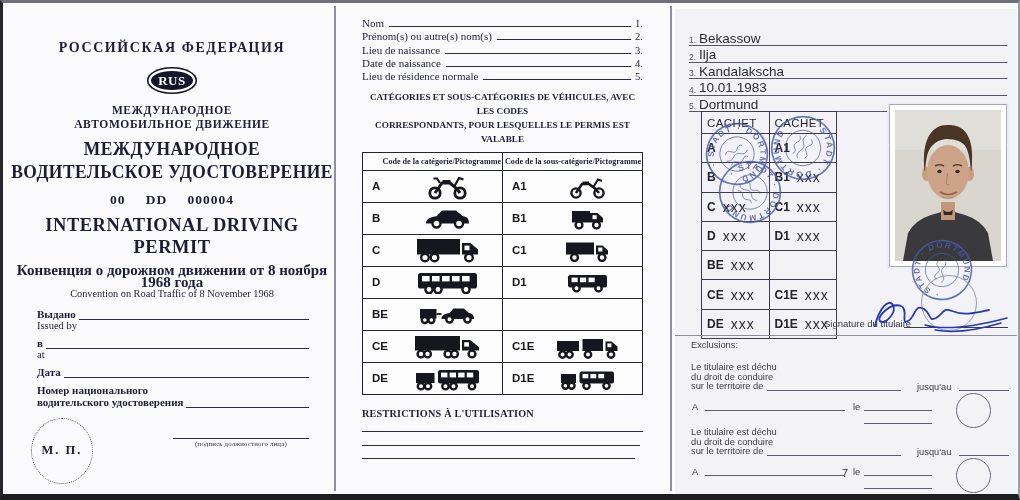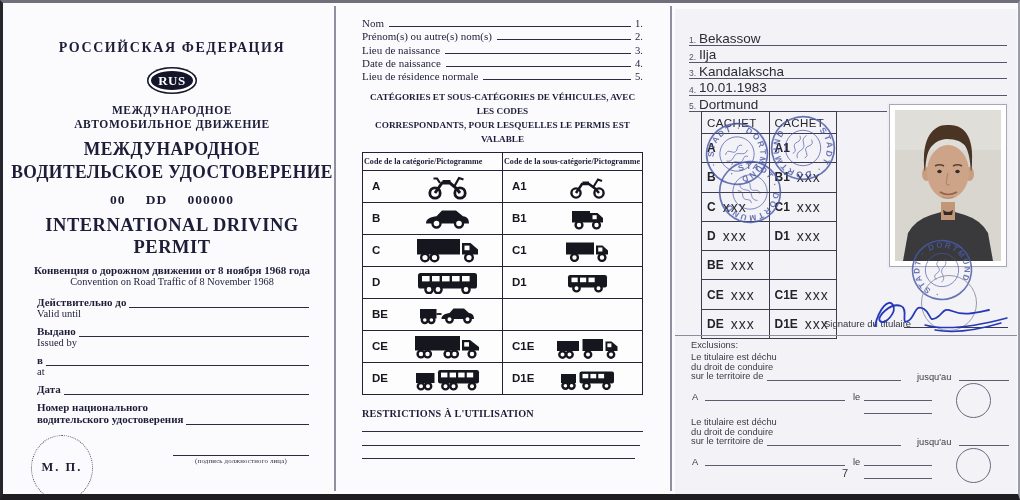--- a/index.html
+++ b/index.html
@@ -16,21 +16,21 @@
   .c-title{font-weight:700;font-size:14px;letter-spacing:1.6px;line-height:17px;}
   .c-title.first{padding-top:21px;}
   .rus-badge{width:50px;height:27px;margin:11px auto 9px;background:#14142a;border-radius:50%;
              box-shadow:inset 0 0 0 1.5px #14142a, inset 0 0 0 4px #fff;
              display:flex;align-items:center;justify-content:center;
              color:#fff;font-weight:700;font-size:13px;letter-spacing:.5px;}
   .sub-t{font-weight:700;font-size:11.5px;line-height:14px;letter-spacing:.6px;}
   .big-ru{font-weight:700;font-size:17.5px;line-height:21px;letter-spacing:.4px;margin-top:8px;transform:scaleY(1.08);}
   .permit-num{font-weight:700;font-size:13.5px;margin-top:9px;word-spacing:16px;letter-spacing:1px;}
   .en-title{font-weight:700;font-size:18.5px;letter-spacing:.5px;margin-top:7px;transform:scaleY(1.05);}
-  .conv-ru{font-weight:700;font-size:11px;margin-top:7px;line-height:12px;}
+  .conv-ru{font-weight:700;font-size:15px;margin-top:7px;line-height:12px;}
   .conv-en{font-weight:400;font-size:10.3px;line-height:12px;}
   .lfields{margin:8px 24px 0 26px;text-align:left;}
   .lfield{margin-bottom:5.5px;}
   .lrow{display:flex;align-items:flex-end;}
   .lru{font-weight:700;font-size:11px;line-height:12px;white-space:nowrap;}
   .fill-line{flex:1;border-bottom:1.2px solid #2a2a44;margin-left:3px;height:10px;}
   .len{font-weight:400;font-size:10.5px;line-height:11.5px;}
   .bottom-row{display:flex;align-items:flex-start;margin:10px 24px 0 20px;}
   .seal-circle{width:60px;height:64px;border:1.6px dotted #4a4a5e;border-radius:50%;
                display:flex;align-items:center;justify-content:center;
@@ -44,21 +44,21 @@
   .mid-inner{margin:0 26px 0 18px;}
   .mid-h{font-weight:700;font-size:10.6px;text-align:center;padding-top:16px;letter-spacing:.3px;}
   .mfields{margin-top:5px;}
   .mrow{display:flex;align-items:flex-end;height:13.2px;}
   .mlab{font-size:11px;white-space:nowrap;}
   .mline{flex:1;border-bottom:1px solid #2b2b45;margin:0 4px 2px 5px;}
   .mnum{font-size:10.6px;}
   .cat-h{font-weight:700;font-size:9.2px;text-align:center;line-height:14px;margin-top:8px;}
   .vtable{border:1.4px solid #22223a;margin-top:6px;background:#fdfdfe;}
   .vhead{display:flex;border-bottom:1.4px solid #22223a;}
-  .vhead .vhc{flex:1;font-weight:700;font-size:8.1px;text-align:left;padding:4px 1px;}
+  .vhead .vhc{flex:1;font-weight:700;font-size:8.1px;text-align:right;padding:4px 1px;}
   .vhead .vhc:first-child{border-right:1.4px solid #22223a;}
   .vrow{display:flex;border-bottom:1.4px solid #22223a;height:31px;}
   .vrow:last-child{border-bottom:none;}
   .vcell{flex:1;display:flex;align-items:center;padding-left:9px;}
   .vcell:first-child{border-right:1.4px solid #22223a;}
   .vcode{font-family:"Liberation Sans",sans-serif;font-weight:700;font-size:11.5px;width:27px;color:#16161f;}
   .vicon{flex:1;display:flex;justify-content:center;align-items:center;padding-right:6px;}
   .restr-h{font-weight:700;font-size:10.2px;margin-top:13px;letter-spacing:.2px;}
   .r-line{border-top:1.6px solid #2a2a40;margin-top:12.5px;}
   .r-line.w2{width:99%;}.r-line.w3{width:97%;}
@@ -85,21 +85,21 @@
   .stampPhoto{left:235px;top:229px;width:64px;height:64px;}
   .graycirc{position:absolute;left:246px;top:266px;width:54px;height:54px;border:1px solid #9898aa;border-radius:50%;}
   .photo{position:absolute;left:214px;top:95px;width:118px;height:163px;box-sizing:border-box;
          background:#fff;border:1px solid #a8a8b4;box-shadow:0 0 0 2px #eeeef4;padding:5px;}
   .photo svg{display:block;width:106px;height:151px;}
   .sig-lab{position:absolute;left:149px;top:309px;font-size:9.5px;color:#34343e;}
   .sig-l{position:absolute;left:229px;top:318px;width:104px;border-bottom:1.2px solid #3a3a5a;}
   .sig-svg{position:absolute;left:192px;top:281px;width:148px;height:46px;}
   .excl-sep{position:absolute;left:0;right:0;top:326px;border-top:1.2px solid #8c8c9e;}
   .excl-h{position:absolute;left:16px;top:331px;font-size:9.3px;color:#3c3c48;}
-  .excl-b{position:absolute;left:0;width:100%;height:70px;}
+  .excl-b{position:absolute;left:0;width:100%;height:70px;margin-top:10px;}
   .b1{top:343px}.b2{top:408px}
   .xl{position:absolute;font-size:9.3px;color:#3c3c48;white-space:nowrap;}
   .l1{left:16px;top:0}.l2{left:16px;top:9.5px}.l3{left:16px;top:19px}
   .uline{position:absolute;height:0;border-bottom:1px solid #5c5c6e;}
   .terr{left:92px;top:28px;width:134px}
   .jusq{left:242px;top:20px}
   .jline{left:284px;top:28px;width:50px}
   .alab{left:17px;top:40px}
   .aline{left:30px;top:48px;width:140px}
   .lelab{left:178px;top:40px}
@@ -117,32 +117,25 @@
 
   <section class="panel left">
     <div class="c-title first">РОССИЙСКАЯ ФЕДЕРАЦИЯ</div>
     <div class="rus-badge">
       <span>RUS</span>
     </div>
     <div class="sub-t">МЕЖДУНАРОДНОЕ</div>
     <div class="sub-t">АВТОМОБИЛЬНОЕ ДВИЖЕНИЕ</div>
     <div class="big-ru">МЕЖДУНАРОДНОЕ</div>
     <div class="big-ru" style="margin-top:2px">ВОДИТЕЛЬСКОЕ УДОСТОВЕРЕНИЕ</div>
-    <div class="permit-num">00 DD 000000</div>
+    <div class="permit-num">00 DD 000004</div>
     <div class="en-title">INTERNATIONAL DRIVING PERMIT</div>
     <div class="conv-ru">Конвенция о дорожном движении от 8 ноября 1968 года</div>
     <div class="conv-en">Convention on Road Traffic of 8 November 1968</div>
     <div class="lfields" id="left-fields">
-        <div class="lfield">
-          <div class="lrow">
-            <span class="lru">Действительно до</span>
-            <div class="fill-line"></div>
-          </div>
-          <div class="len">Valid until</div>
-        </div>
         <div class="lfield">
           <div class="lrow">
             <span class="lru">Выдано</span>
             <div class="fill-line"></div>
           </div>
           <div class="len">Issued by</div>
         </div>
         <div class="lfield">
           <div class="lrow">
             <span class="lru">в</span>

